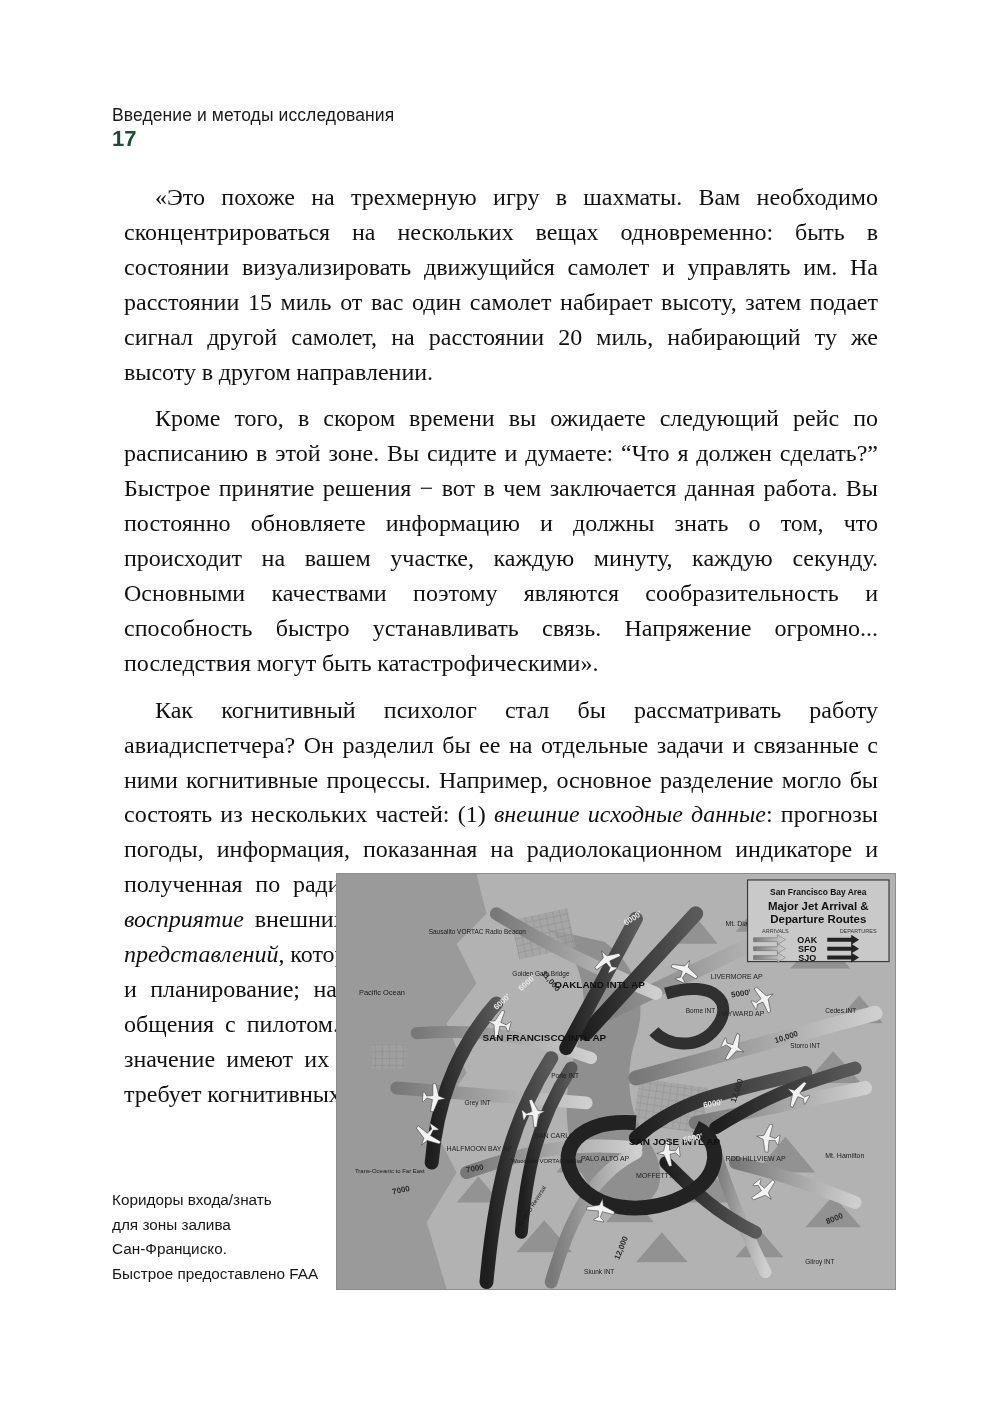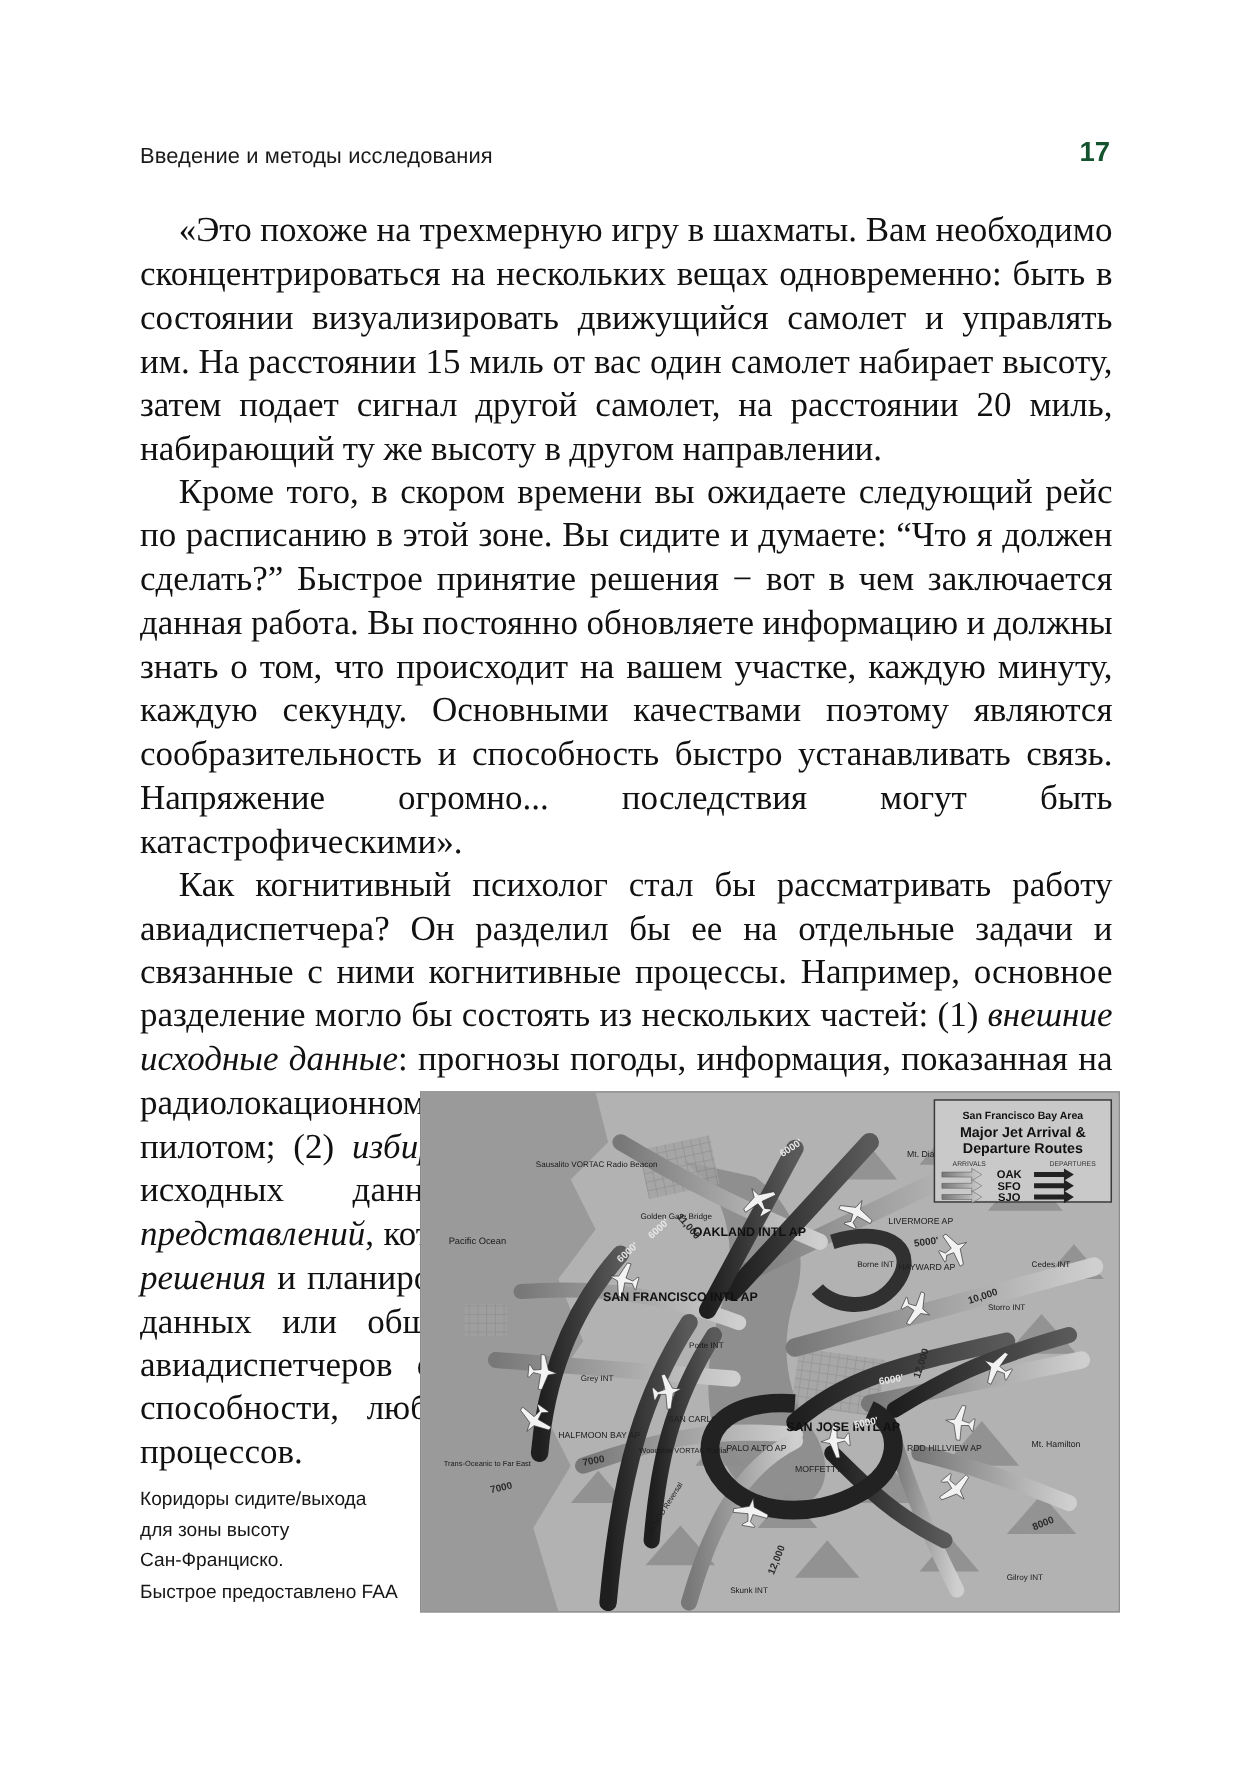--- a/index.html
+++ b/index.html
@@ -17,22 +17,23 @@
   }
 
   
   .running-head {
     position: absolute;
     left: 112px;
     top: 105px;
     width: 776px;
     height: 30px;
     display: flex;
-    align-items: flex-end;
+    align-items: flex-start;
     justify-content: space-between;
+    flex-direction: column;
   }
   .running-head-title {
     font-family: "Liberation Sans", sans-serif;
     font-size: 17.5px;
     letter-spacing: 0.1px;
     color: #1a1a1a;
   }
   .folio {
     font-family: "Liberation Sans", sans-serif;
     font-size: 22px;
@@ -42,25 +43,25 @@
 
   
   .text-column {
     position: absolute;
     left: 112px;
     top: 168px;
     width: 778px;
   }
   .para {
     font-family: "Liberation Serif", serif;
-    font-size: 28px;
+    font-size: 24px;
     line-height: 34.9px;
     text-align: justify;
     text-indent: 31px;
-    margin: 0;
+    margin: 12px;
     color: #111111;
     hyphens: manual;
     word-spacing: -0.3px;
   }
   .para + .para { margin-top: 0; }
   .para i { font-style: italic; }
 
   
   .figure-wrap {
     position: absolute;
@@ -298,17 +299,17 @@
       <g>
         <path d="M418,82 h24 l0,-3 l8,5 l-8,5 l0,-3 h-24 z" fill="url(#rArr)" stroke="#555" stroke-width="0.4"></path>
         <text x="472" y="87" text-anchor="middle" font-family="Liberation Sans, sans-serif" font-size="9" font-weight="bold" fill="#111">SJO</text>
         <path d="M492,82 h24 l0,-3 l8,5 l-8,5 l0,-3 h-24 z" fill="#222"></path>
       </g>
     </g>
   </svg>
 </div>
 
 <div class="figure-caption">
-  <span>Коридоры сидите/выхода</span>
-  <span>для зоны высоту</span>
+  <span>Коридоры входа/знать</span>
+  <span>для зоны залива</span>
   <span>Сан-Франциско.</span>
   <span>Быстрое предоставлено FAA</span>
 </div>
 
 </body></html>

